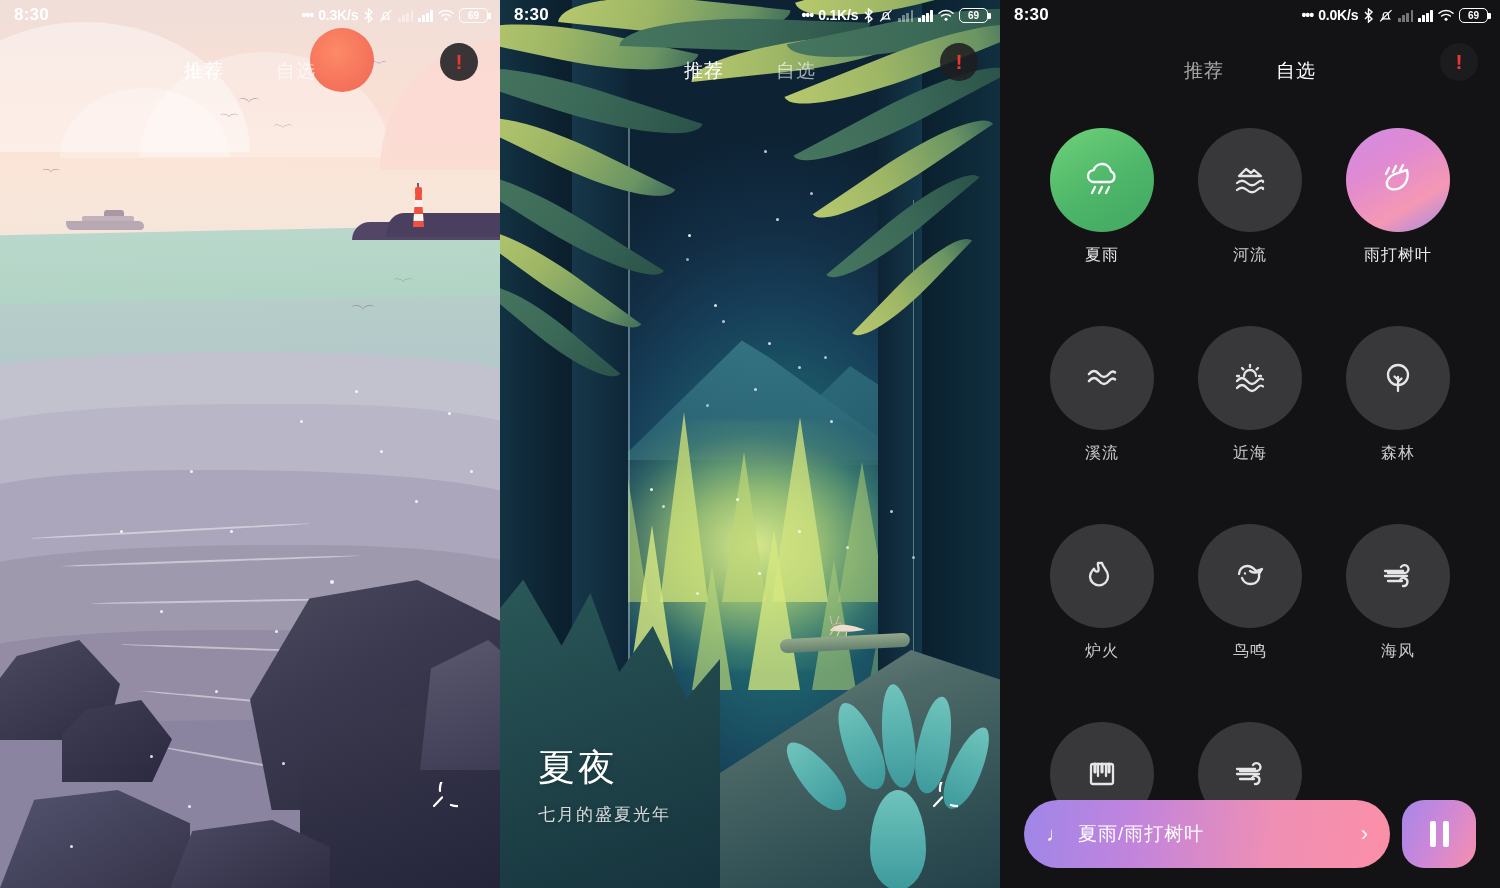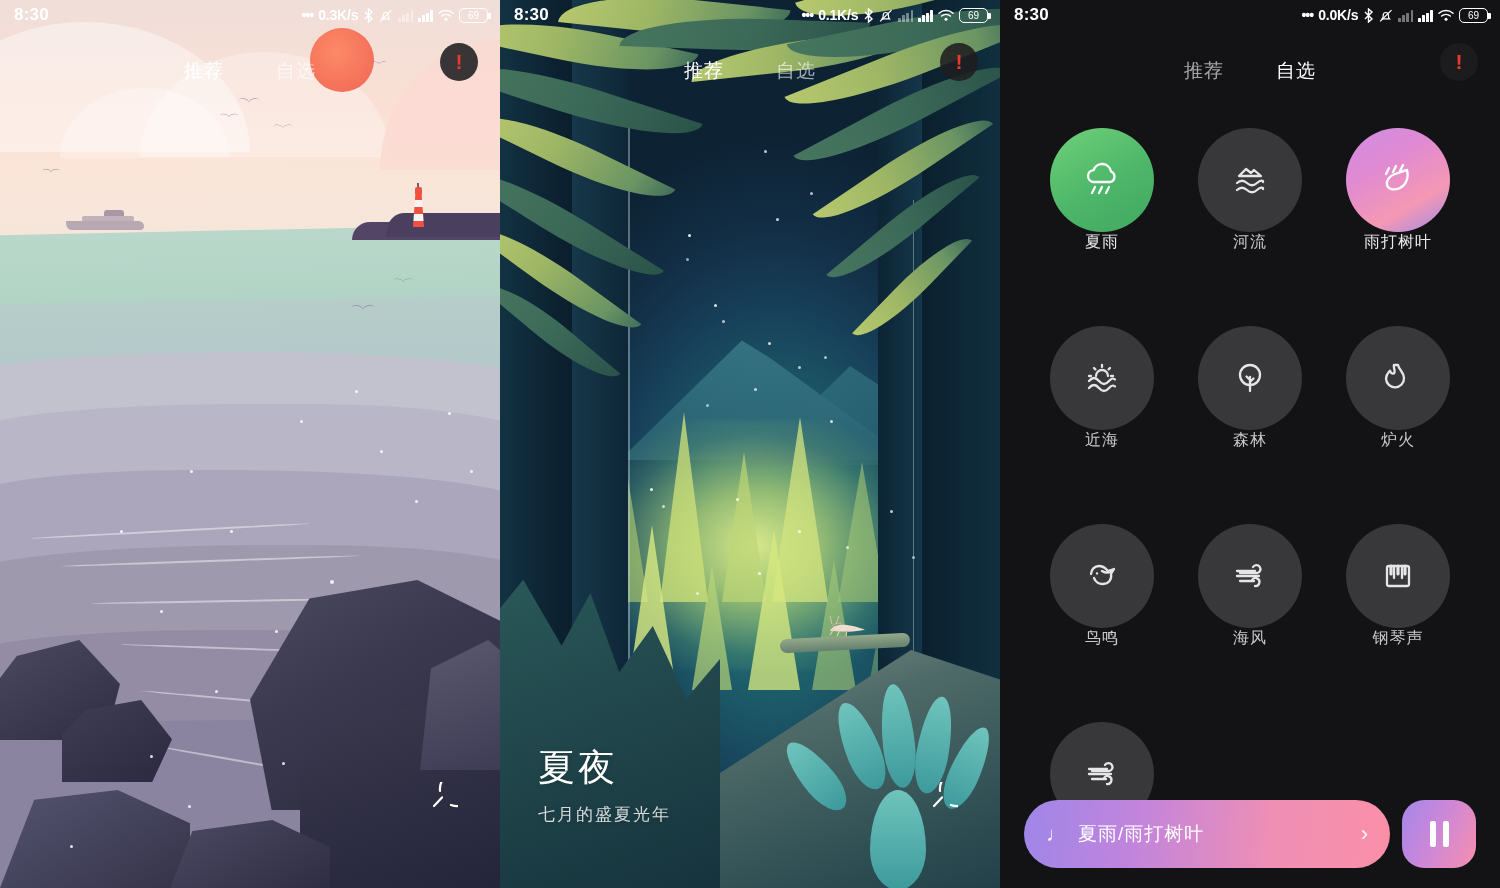--- a/index.html
+++ b/index.html
@@ -24,21 +24,21 @@
   .sb-dots { letter-spacing: -1px; font-size: 14px; font-weight: bold; }
   .sb-ico { display: inline-flex; align-items: flex-end; }
   .bars { display: inline-flex; align-items: flex-end; gap: 1.5px; height: 13px; }
   .bars i { width: 2.6px; display: block; border-radius: .5px; }
   .bars i:nth-child(1){height:4px}.bars i:nth-child(2){height:6.5px}
   .bars i:nth-child(3){height:9px}.bars i:nth-child(4){height:11.5px}
   .bars.dim i { opacity: .42; }
   .batt {
     border: 1.6px solid currentColor; border-radius: 5px;
     width: 29px; height: 15px; display: flex; align-items: center;
-    justify-content: center; font-size: 10px; font-weight: normal;
+    justify-content: center; font-size: 10px; font-weight: bold;
     position: relative;
   }
   .batt::after {
     content: ""; position: absolute; right: -3.5px; top: 4px;
     width: 2.2px; height: 6px; background: currentColor; border-radius: 0 1px 1px 0;
   }
   .light { color: #fff; }
   .panel1 .statusbar { color: #fff; }
 
   
@@ -202,21 +202,21 @@
     justify-items:center;
   }
   .cell { width: 140px; display:flex; flex-direction:column; align-items:center; cursor:pointer; }
   .circ {
     width:104px; height:104px; border-radius:50%;
     background:#38383a; display:flex; align-items:center; justify-content:center;
   }
   .circ.on-green { background: linear-gradient(150deg,#6fd17a 0%,#4db669 55%,#41a861 100%); }
   .circ.on-pink  { background: linear-gradient(150deg,#cf8ce3 0%,#e08ad2 35%,#f598b4 70%,#9f8ae6 100%); }
   .circ svg { width:48px; height:48px; }
-  .clabel { font-size:16px; color:#c9c9cb; letter-spacing:1px; }
+  .clabel { margin-top:13px; font-size:16px; color:#c9c9cb; letter-spacing:1px; }
   .cell.active .clabel { color:#e9e9ec; }
 
   .player {
     position:absolute; left:24px; bottom:20px; right:24px; height:68px;
     display:flex; align-items:center; gap:12px; z-index:30;
   }
   .player-bar {
     flex:1; height:100%; border-radius:34px;
     background: linear-gradient(95deg,#9f86e8 0%,#c184dd 30%,#ef8fb4 68%,#fb8fa8 100%);
     display:flex; align-items:center; padding: 0 22px 0 22px; cursor:pointer;
@@ -608,20 +608,29 @@
       <div class="cell active">
         <div class="circ on-pink">
           <svg viewBox="0 0 48 48" fill="none" stroke="#fff" stroke-width="2.3" stroke-linecap="round" stroke-linejoin="round">
             <path d="M33 14c2 8-1 15-7 18s-12 1-13-3 2-9 8-11 11-4 12-4z"></path>
             <path d="M15 12l-3 6M22 10l-3 6M29 9l-3 6"></path>
           </svg>
         </div>
         <div class="clabel">雨打树叶</div>
       </div>
 
+      <div class="cell">
+        <div class="circ">
+          <svg viewBox="0 0 48 48" fill="none" stroke="#e6e6e8" stroke-width="2.6" stroke-linecap="round" stroke-linejoin="round">
+            <path d="M11 20c3.4-4 6.6-4 10 0s6.6 4 10 0 4.6-2.4 6-1.6"></path>
+            <path d="M11 27c3.4-4 6.6-4 10 0s6.6 4 10 0 4.6-2.4 6-1.6"></path>
+          </svg>
+        </div>
+        <div class="clabel">溪流</div>
+      </div>
 
       <div class="cell">
         <div class="circ">
           <svg viewBox="0 0 48 48" fill="none" stroke="#e6e6e8" stroke-width="2.3" stroke-linecap="round" stroke-linejoin="round">
             <path d="M18 22a6 6 0 0112 0"></path>
             <path d="M24 11v2M32 14l-1.4 1.4M35 22h-2M16 14l1.4 1.4M13 22h-2"></path>
             <path d="M11 27c3.4-4 6.6-4 10 0s6.6 4 10 0 4.6-2.4 6-1.6"></path>
             <path d="M11 34c3.4-4 6.6-4 10 0s6.6 4 10 0 4.6-2.4 6-1.6"></path>
           </svg>
         </div>

